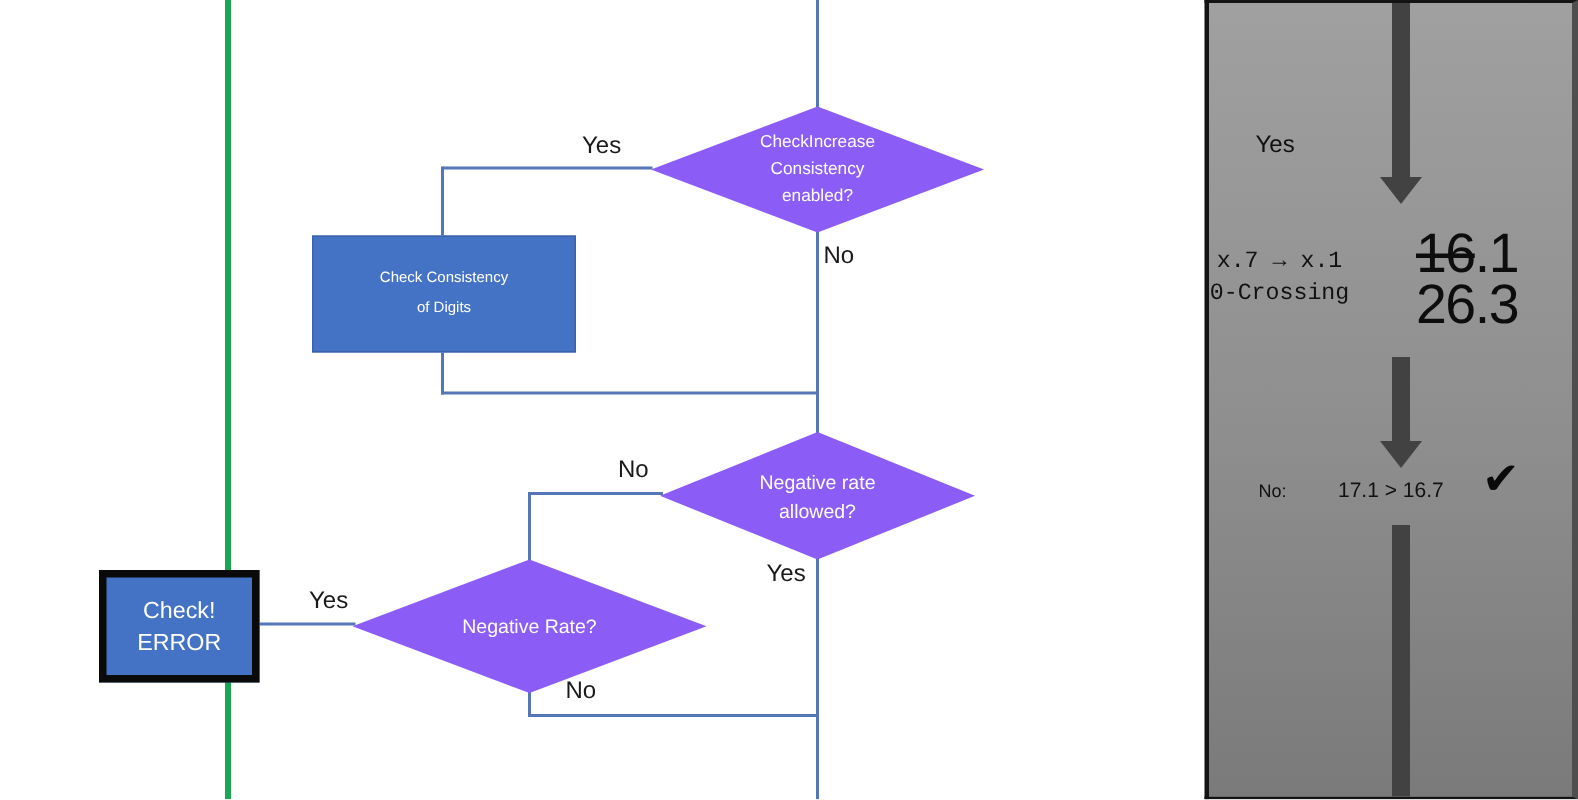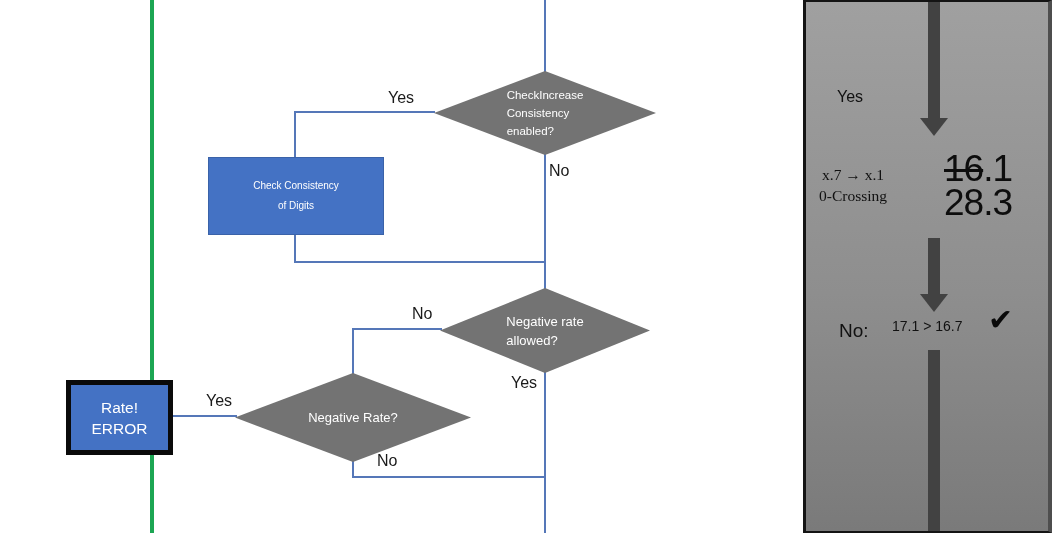--- a/index.html
+++ b/index.html
@@ -3,24 +3,24 @@
 <meta charset="utf-8">
 <style>
   html,body{margin:0;padding:0;background:#fff;}
   #canvas{
     position:relative;width:1052px;height:533px;background:#ffffff;
     font-family:"Liberation Sans",sans-serif;overflow:hidden;
   }
   .line{position:absolute;background:#5577B8;}
   .greenline{position:absolute;background:#1CA653;}
   .diamond{
-    position:absolute;background:#737373;
+    position:absolute;background:#8b5cf6;
     clip-path:polygon(50% 0,100% 50%,50% 100%,0 50%);
     display:flex;align-items:center;justify-content:center;
-    color:#fff;white-space:pre-line;
+    color:#fff;text-align:center;white-space:pre-line;
   }
   .procrect{
     position:absolute;background:#4472C4;border:1px solid #3a62a8;
     display:flex;align-items:center;justify-content:center;
     color:#fff;text-align:center;white-space:pre-line;
     box-sizing:border-box;
   }
   .donebox{
     position:absolute;background:#4472C4;border:5px solid #0a0a0a;
     display:flex;align-items:center;justify-content:center;
@@ -39,21 +39,21 @@
   .ahead{
     position:absolute;width:0;height:0;
     border-left:14px solid transparent;border-right:14px solid transparent;
     border-top:18px solid #424242;
   }
   .ptext{position:absolute;color:#111;}
   .rule{font-size:15.5px;line-height:21px;text-align:center;white-space:pre-line;}
   .bignum{font-size:37px;line-height:34px;color:#0d0d0d;letter-spacing:-1px;margin-left:44px;}
   .strike{text-decoration:line-through;text-decoration-thickness:3px;}
   .check{font-family:"DejaVu Sans",sans-serif;font-size:30px;font-weight:bold;color:#0a0a0a;}
-  .arrowglyph{font-family:Liberation Serif, serif;}
+  .arrowglyph{font-family:Liberation Mono, monospace;}
 </style>
 </head>
 <body>
 
 <div id="canvas">
 
   <div class="greenline" style="left:150px;top:0;width:4px;height:533px;"></div>
 
   <div class="line" style="left:544px;top:0;width:2px;height:72px;"></div>
   <div class="line" style="left:295px;top:111px;width:140px;height:2px;"></div>
@@ -73,21 +73,21 @@
 enabled?</div>
 
   <div class="procrect" style="left:208px;top:157px;width:176px;height:78px;font-size:10px;line-height:20px;">Check Consistency
 of Digits</div>
 
   <div class="diamond" style="left:235px;top:373px;width:236px;height:89px;font-size:13px;line-height:19px;">Negative Rate?</div>
 
   <div class="diamond" style="left:440px;top:288px;width:210px;height:85px;font-size:13px;line-height:19px;">Negative rate
 allowed?</div>
 
-  <div class="donebox" style="left:66px;top:380px;width:107px;height:75px;font-size:15.5px;line-height:21px;">Rate!
+  <div class="donebox" style="left:66px;top:380px;width:107px;height:75px;font-size:15.5px;line-height:21px;">Check!
 ERROR</div>
 
   <div class="flabel" style="left:388px;top:89px;">Yes</div>
   <div class="flabel" style="left:549px;top:162px;">No</div>
   <div class="flabel" style="left:412px;top:305px;">No</div>
   <div class="flabel" style="left:511px;top:374px;">Yes</div>
   <div class="flabel" style="left:206px;top:392px;">Yes</div>
   <div class="flabel" style="left:377px;top:452px;">No</div>
 
   <div id="panel">
@@ -95,26 +95,26 @@
     <div class="shaft" style="left:122px;top:0;height:116px;"></div>
     <div class="ahead" style="left:114px;top:116px;"></div>
 
     <div class="ptext" style="left:31px;top:86px;font-size:16px;">Yes</div>
 
     <div class="ptext rule arrowglyph" style="left:0px;top:162px;width:94px;">x.7 → x.1
 0-Crossing</div>
 
     <div class="ptext bignum" style="left:94px;top:150px;">
       <div><span class="strike">16</span><span>.1</span></div>
-      <div>28.3</div>
+      <div>26.3</div>
     </div>
 
     <div class="shaft" style="left:122px;top:236px;height:56px;"></div>
     <div class="ahead" style="left:114px;top:292px;"></div>
 
-    <div class="ptext" style="left:33px;top:318px;font-size:19px;">No:</div>
+    <div class="ptext" style="left:33px;top:318px;font-size:12px;">No:</div>
     <div class="ptext" style="left:86px;top:316px;font-size:14px;">17.1 &gt; 16.7</div>
     <div class="ptext check" style="left:182px;top:300px;">✔</div>
 
     <div class="shaft" style="left:122px;top:348px;height:181px;"></div>
   </div>
 
 </div>
 
 </body></html>

